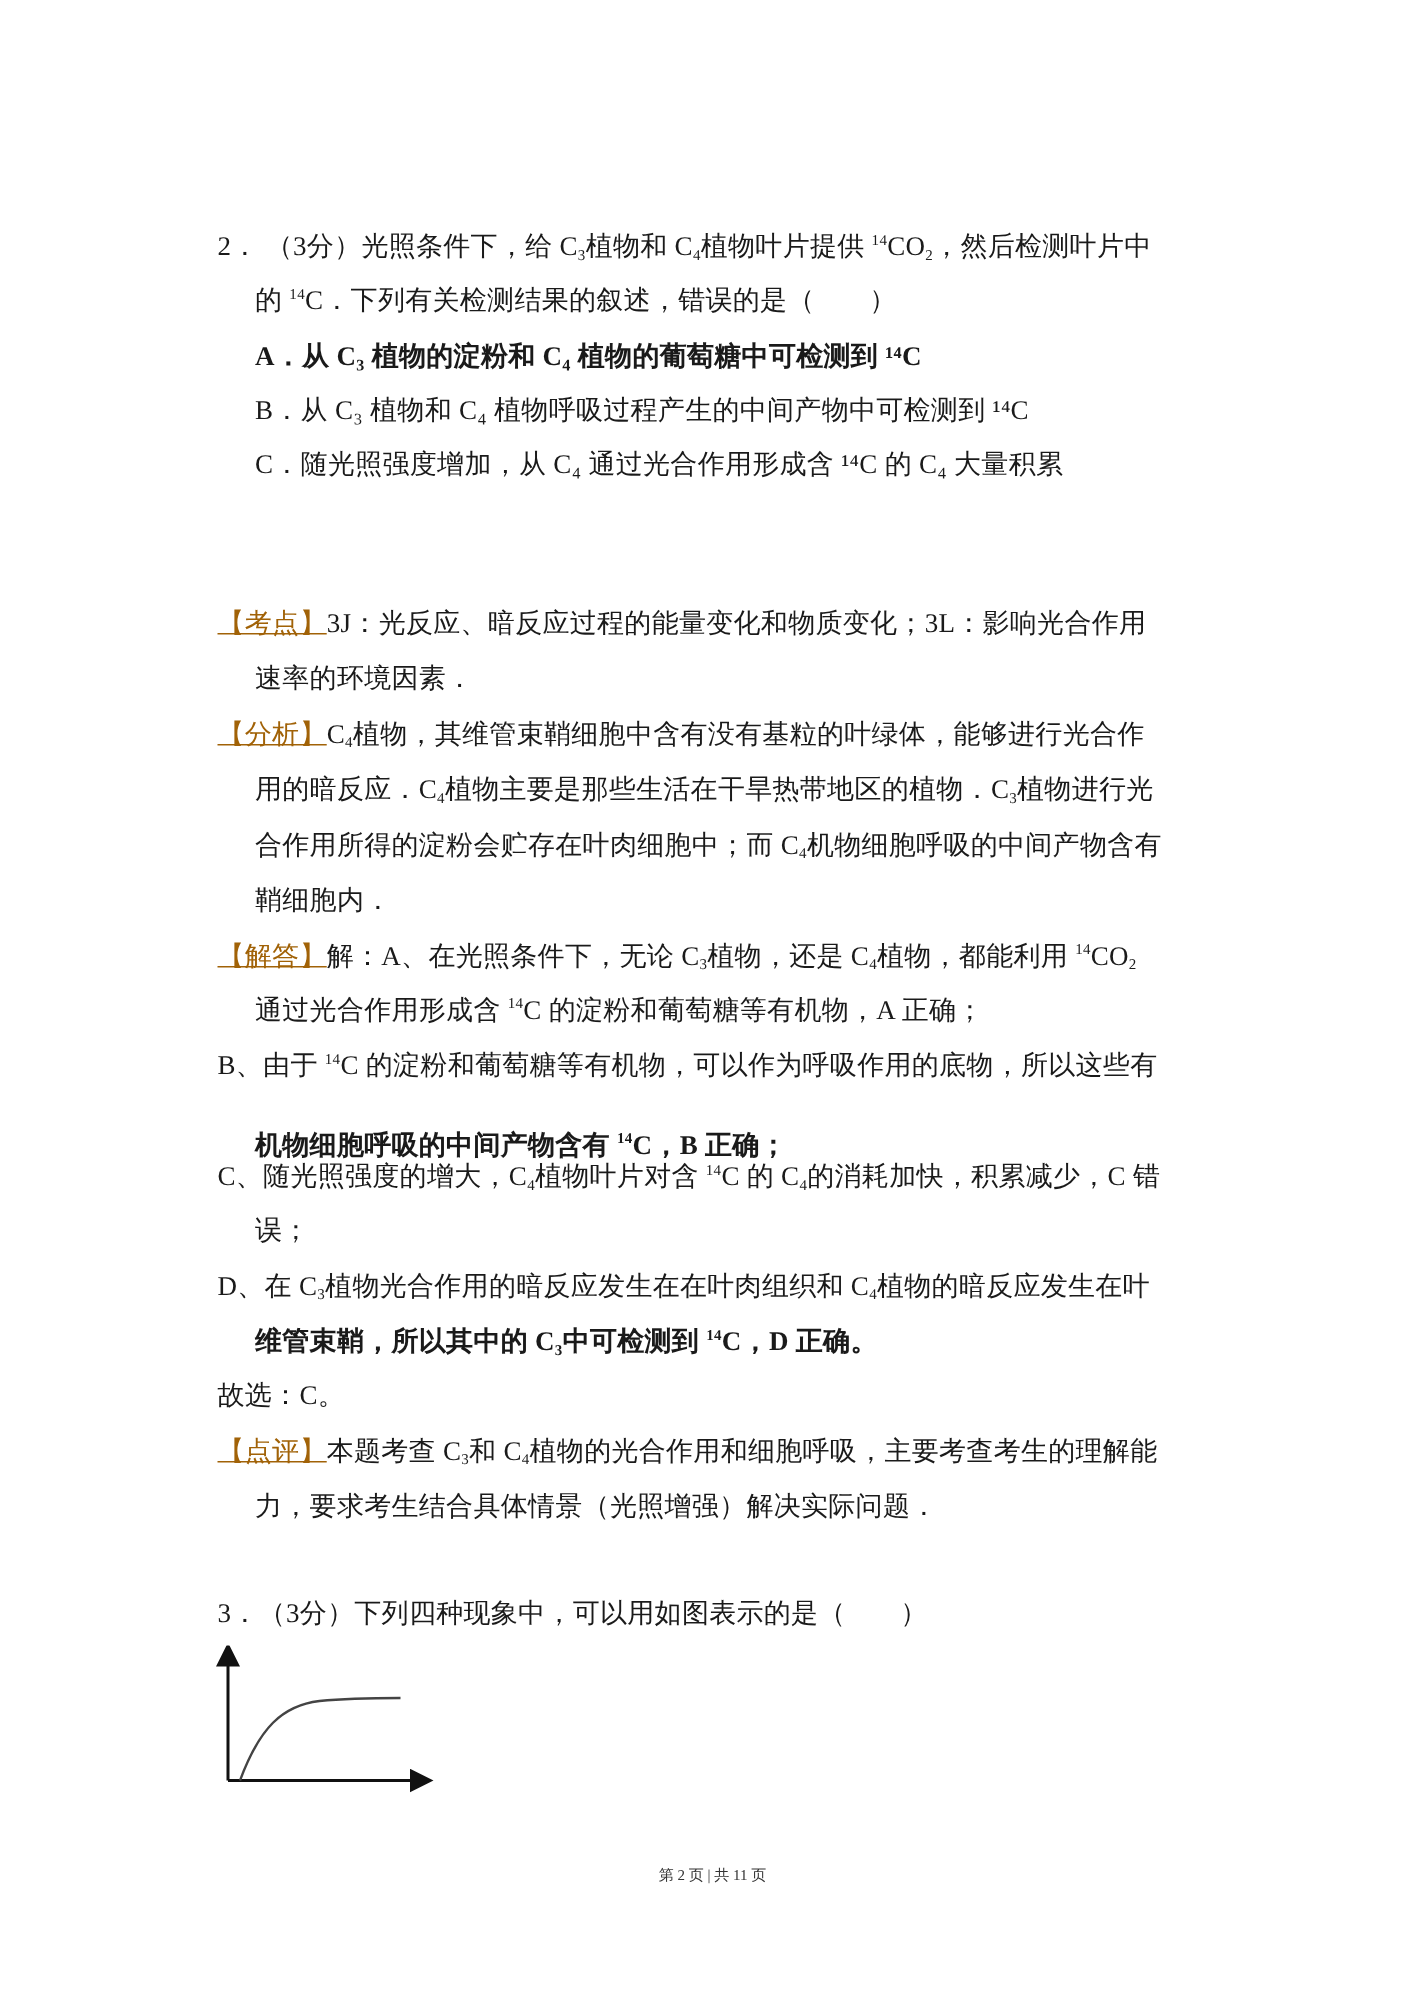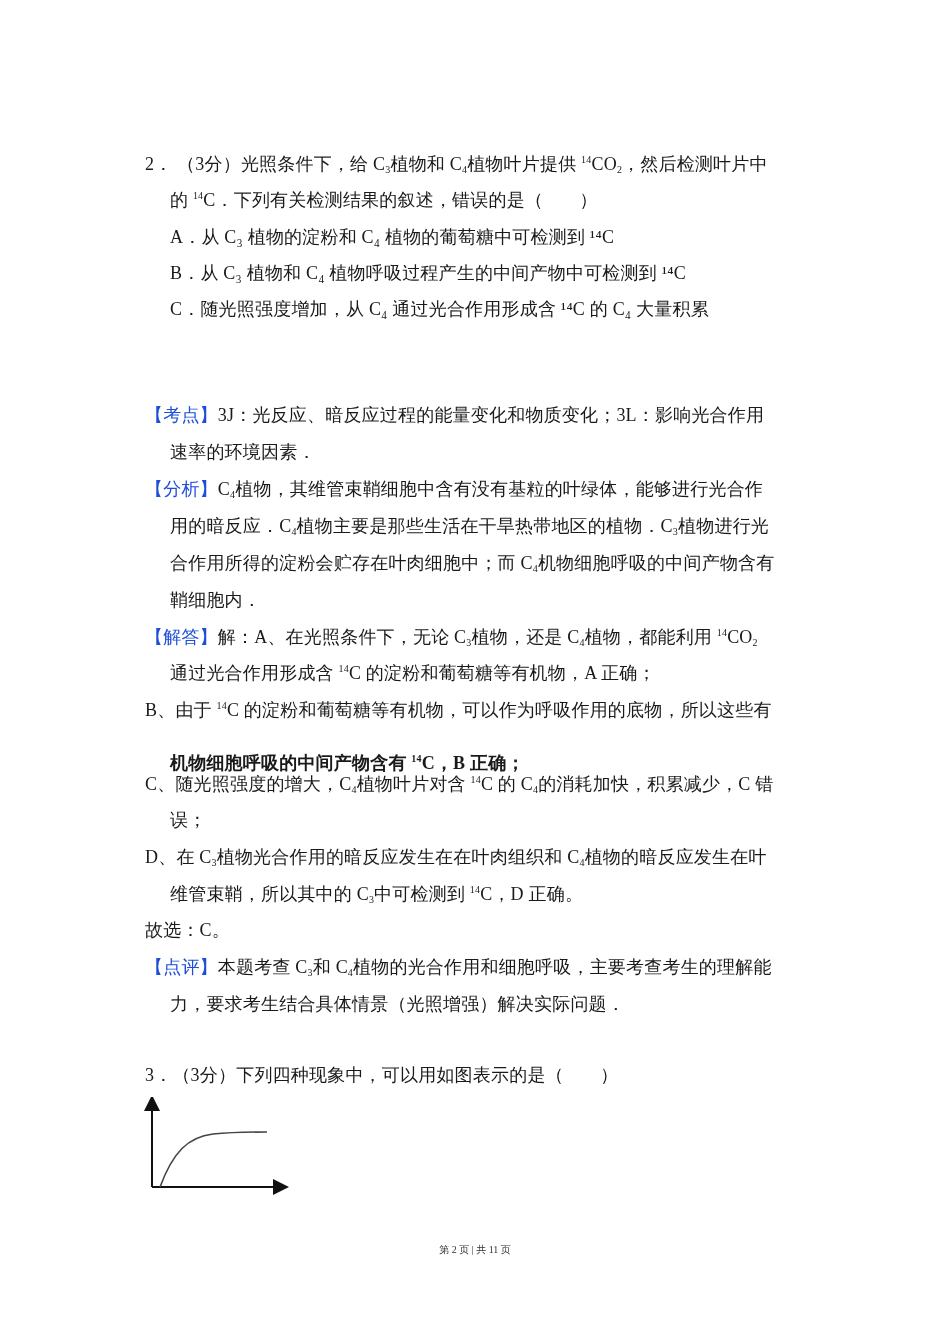--- a/index.html
+++ b/index.html
@@ -8,42 +8,42 @@
     font-family: "Liberation Serif", "DejaVu Serif", serif;
     color: #1a1a1a;
   }
   .page { position: absolute; left: 0; top: 0; width: 754px; height: 1344px; }
   .line {
     position: absolute; left: 145px; font-size: 18px; line-height: 24px;
     white-space: nowrap; letter-spacing: 0.2px;
   }
   .ind { left: 170px; }
   .opt { left: 170px; }
-  .tag { color: #1d4ed8; }
+  .tag { color: #a16207; text-decoration: underline; }
   sup { font-size: 10px; vertical-align: 7px; line-height: 0; }
   sub { font-size: 10px; vertical-align: -3px; line-height: 0; }
   .footer {
     position: absolute; top: 1243px; left: 0; width: 950px; text-align: center;
     font-size: 10px; color: #333;
   }
   .figure { position: absolute; left: 143px; top: 1097px; width: 150px; height: 100px; }
 </style>
 </head>
 <body>
 
 <div class="page">
 
   <div class="line" style="top:152px;">
     <span>2．</span>
     <span>（3分）</span><span>光照条件下，给 C</span><sub>3</sub><span>植物和 C</span><sub>4</sub><span>植物叶片提供 </span><sup>14</sup><span>CO</span><sub>2</sub><span>，然后检测叶片中</span>
   </div>
   <div class="line ind" style="top:188px;">
     <span>的 </span><sup>14</sup><span>C．下列有关检测结果的叙述，错误的是（　　）</span>
   </div>
-  <div class="line opt" style="top:225px;">
+  <div class="line opt" style="top:225px;font-weight:bold;">
     <span>A．</span><span>从 C₃ 植物的淀粉和 C₄ 植物的葡萄糖中可检测到 ¹⁴C</span>
   </div>
   <div class="line opt" style="top:261px;">
     <span>B．</span><span>从 C₃ 植物和 C₄ 植物呼吸过程产生的中间产物中可检测到 ¹⁴C</span>
   </div>
   <div class="line opt" style="top:297px;">
     <span>C．</span><span>随光照强度增加，从 C₄ 通过光合作用形成含 ¹⁴C 的 C₄ 大量积累</span>
   </div>
 
   <div class="line" style="top:403px;">
@@ -80,21 +80,21 @@
   </div>
   <div class="line" style="top:772px;">
     <span>C、随光照强度的增大，C</span><sub>4</sub><span>植物叶片对含 </span><sup>14</sup><span>C 的 C</span><sub>4</sub><span>的消耗加快，积累减少，C 错</span>
   </div>
   <div class="line ind" style="top:808px;">
     <span>误；</span>
   </div>
   <div class="line" style="top:845px;">
     <span>D、在 C</span><sub>3</sub><span>植物光合作用的暗反应发生在在叶肉组织和 C</span><sub>4</sub><span>植物的暗反应发生在叶</span>
   </div>
-  <div class="line ind" style="top:882px;">
+  <div class="line ind" style="top:882px;font-weight:bold;">
     <span>维管束鞘，所以其中的 C</span><sub>3</sub><span>中可检测到 </span><sup>14</sup><span>C，D 正确。</span>
   </div>
   <div class="line" style="top:918px;">
     <span>故选：C。</span>
   </div>
 
   <div class="line" style="top:955px;">
     <span class="tag">【点评】</span><span>本题考查 C</span><sub>3</sub><span>和 C</span><sub>4</sub><span>植物的光合作用和细胞呼吸，主要考查考生的理解能</span>
   </div>
   <div class="line ind" style="top:992px;">

